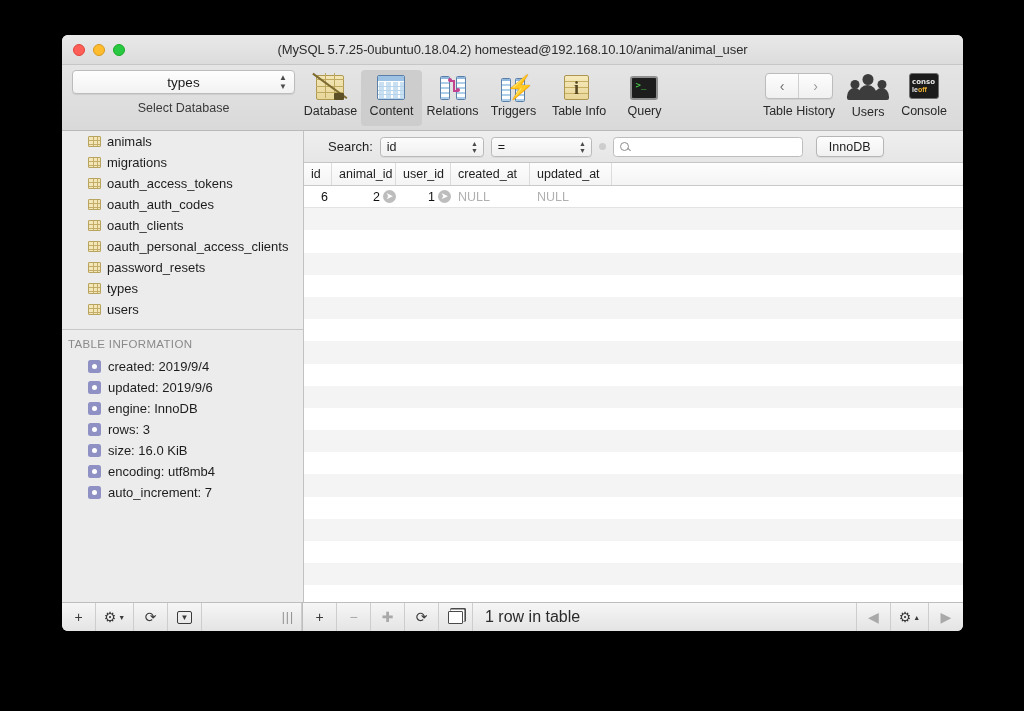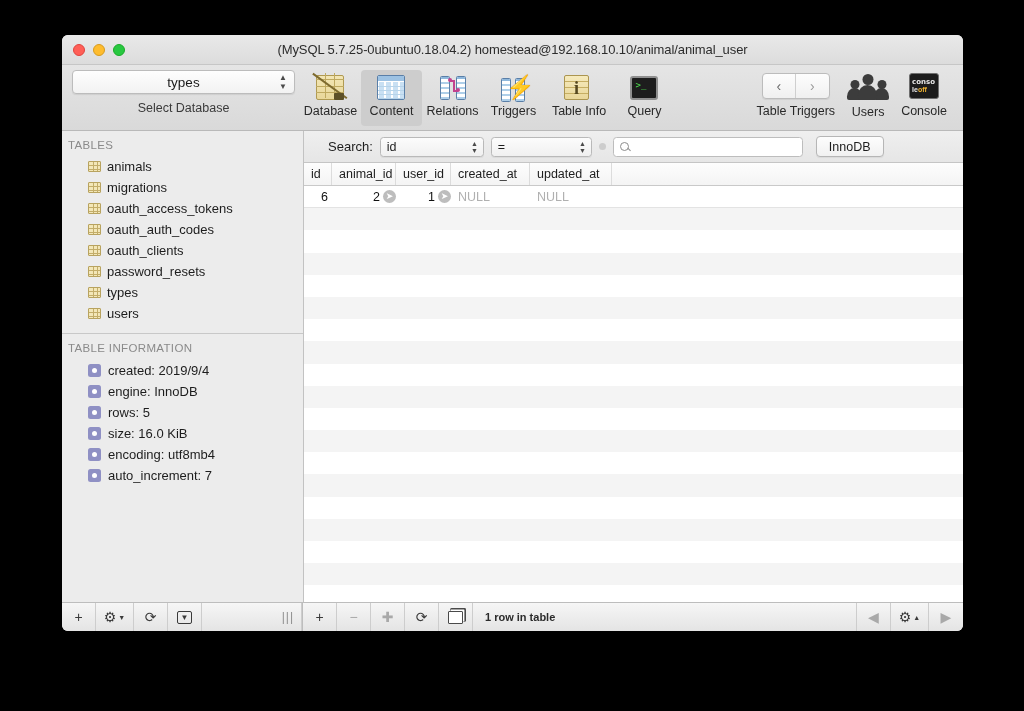--- a/index.html
+++ b/index.html
@@ -315,23 +315,22 @@
     border-right:1px solid #cdcdcd;
     font-size:14px; color:#3a3a3a;
     width:34px;
   }
   .bseg.noborder{ border-right:0; }
   #bleft{ width:241px; flex:0 0 241px; display:flex; border-right:1px solid #bdbdbd; }
   #bleft .spacer{ flex:1 1 auto; border-right:1px solid #cdcdcd; display:flex; align-items:center; justify-content:flex-end; padding-right:7px; color:#8e8e8e; font-size:12px; letter-spacing:1px; }
   #bright{ flex:1 1 auto; display:flex; }
   #status-text{
     flex:1 1 auto; display:flex; align-items:center;
-    padding-left:12px; font-size:11px; color:#2b2b2b;
+    padding-left:12px; font-size:16px; color:#2b2b2b;
     border-right:1px solid #cdcdcd;
-    font-weight:bold;
   }
   .dim{ color:#a9a9a9; }
   .win-ic{ width:15px; height:13px; position:relative; }
 </style>
 </head>
 <body>
 
 <div id="window">
 
   <div id="titlebar">
@@ -464,21 +463,21 @@
       </div>
 
     </div>
 
     <div id="tool-right">
       <div class="rt">
         <div id="histbtns">
           <div class="hb">‹</div>
           <div class="hb">›</div>
         </div>
-        <span class="lbl">Table Triggers</span>
+        <span class="lbl">Table History</span>
       </div>
 
       <div class="rt">
         <div class="ic-users">
           <div class="person" style="left:0; width:15px; height:22px;">
             <div class="head" style="width:9px;height:9px;top:2px;"></div>
             <div class="body" style="height:12px;"></div>
           </div>
           <div class="person" style="right:0; width:15px; height:22px;">
             <div class="head" style="width:9px;height:9px;top:2px;"></div>
@@ -498,21 +497,20 @@
           <div class="t2"><span>le</span><b>off</b></div>
         </div>
         <span class="lbl">Console</span>
       </div>
     </div>
   </div>
 
   <div id="body">
 
     <div id="sidebar">
-      <div class="sec-head">TABLES</div>
       <div id="tables-list">
           <div class="tbl-item">
             <span class="grid-ic">
               <i style="left:4px;top:0;width:1px;height:11px;"></i>
               <i style="left:8px;top:0;width:1px;height:11px;"></i>
               <i style="left:0;top:3px;width:13px;height:1px;"></i>
               <i style="left:0;top:7px;width:13px;height:1px;"></i>
             </span>
             <span>animals</span>
           </div>
@@ -544,20 +542,29 @@
             <span>oauth_auth_codes</span>
           </div>
           <div class="tbl-item">
             <span class="grid-ic">
               <i style="left:4px;top:0;width:1px;height:11px;"></i>
               <i style="left:8px;top:0;width:1px;height:11px;"></i>
               <i style="left:0;top:3px;width:13px;height:1px;"></i>
               <i style="left:0;top:7px;width:13px;height:1px;"></i>
             </span>
             <span>oauth_clients</span>
+          </div>
+          <div class="tbl-item">
+            <span class="grid-ic">
+              <i style="left:4px;top:0;width:1px;height:11px;"></i>
+              <i style="left:8px;top:0;width:1px;height:11px;"></i>
+              <i style="left:0;top:3px;width:13px;height:1px;"></i>
+              <i style="left:0;top:7px;width:13px;height:1px;"></i>
+            </span>
+            <span>oauth_personal_access_clients</span>
           </div>
           <div class="tbl-item">
             <span class="grid-ic">
               <i style="left:4px;top:0;width:1px;height:11px;"></i>
               <i style="left:8px;top:0;width:1px;height:11px;"></i>
               <i style="left:0;top:3px;width:13px;height:1px;"></i>
               <i style="left:0;top:7px;width:13px;height:1px;"></i>
             </span>
             <span>password_resets</span>
           </div>
@@ -582,25 +589,29 @@
         </div>
       <div id="sidebar-divider"></div>
       <div class="sec-head">TABLE INFORMATION</div>
       <div id="tableinfo-list">
           <div class="info-item">
             <span class="bullet-ic"></span>
             <span>created: 2019/9/4</span>
           </div>
           <div class="info-item">
             <span class="bullet-ic"></span>
-            <span>engine: InnoDB</span>
+            <span>updated: 2019/9/6</span>
           </div>
           <div class="info-item">
             <span class="bullet-ic"></span>
-            <span>rows: 5</span>
+            <span>engine: InnoDB</span>
+          </div>
+          <div class="info-item">
+            <span class="bullet-ic"></span>
+            <span>rows: 3</span>
           </div>
           <div class="info-item">
             <span class="bullet-ic"></span>
             <span>size: 16.0 KiB</span>
           </div>
           <div class="info-item">
             <span class="bullet-ic"></span>
             <span>encoding: utf8mb4</span>
           </div>
           <div class="info-item">

